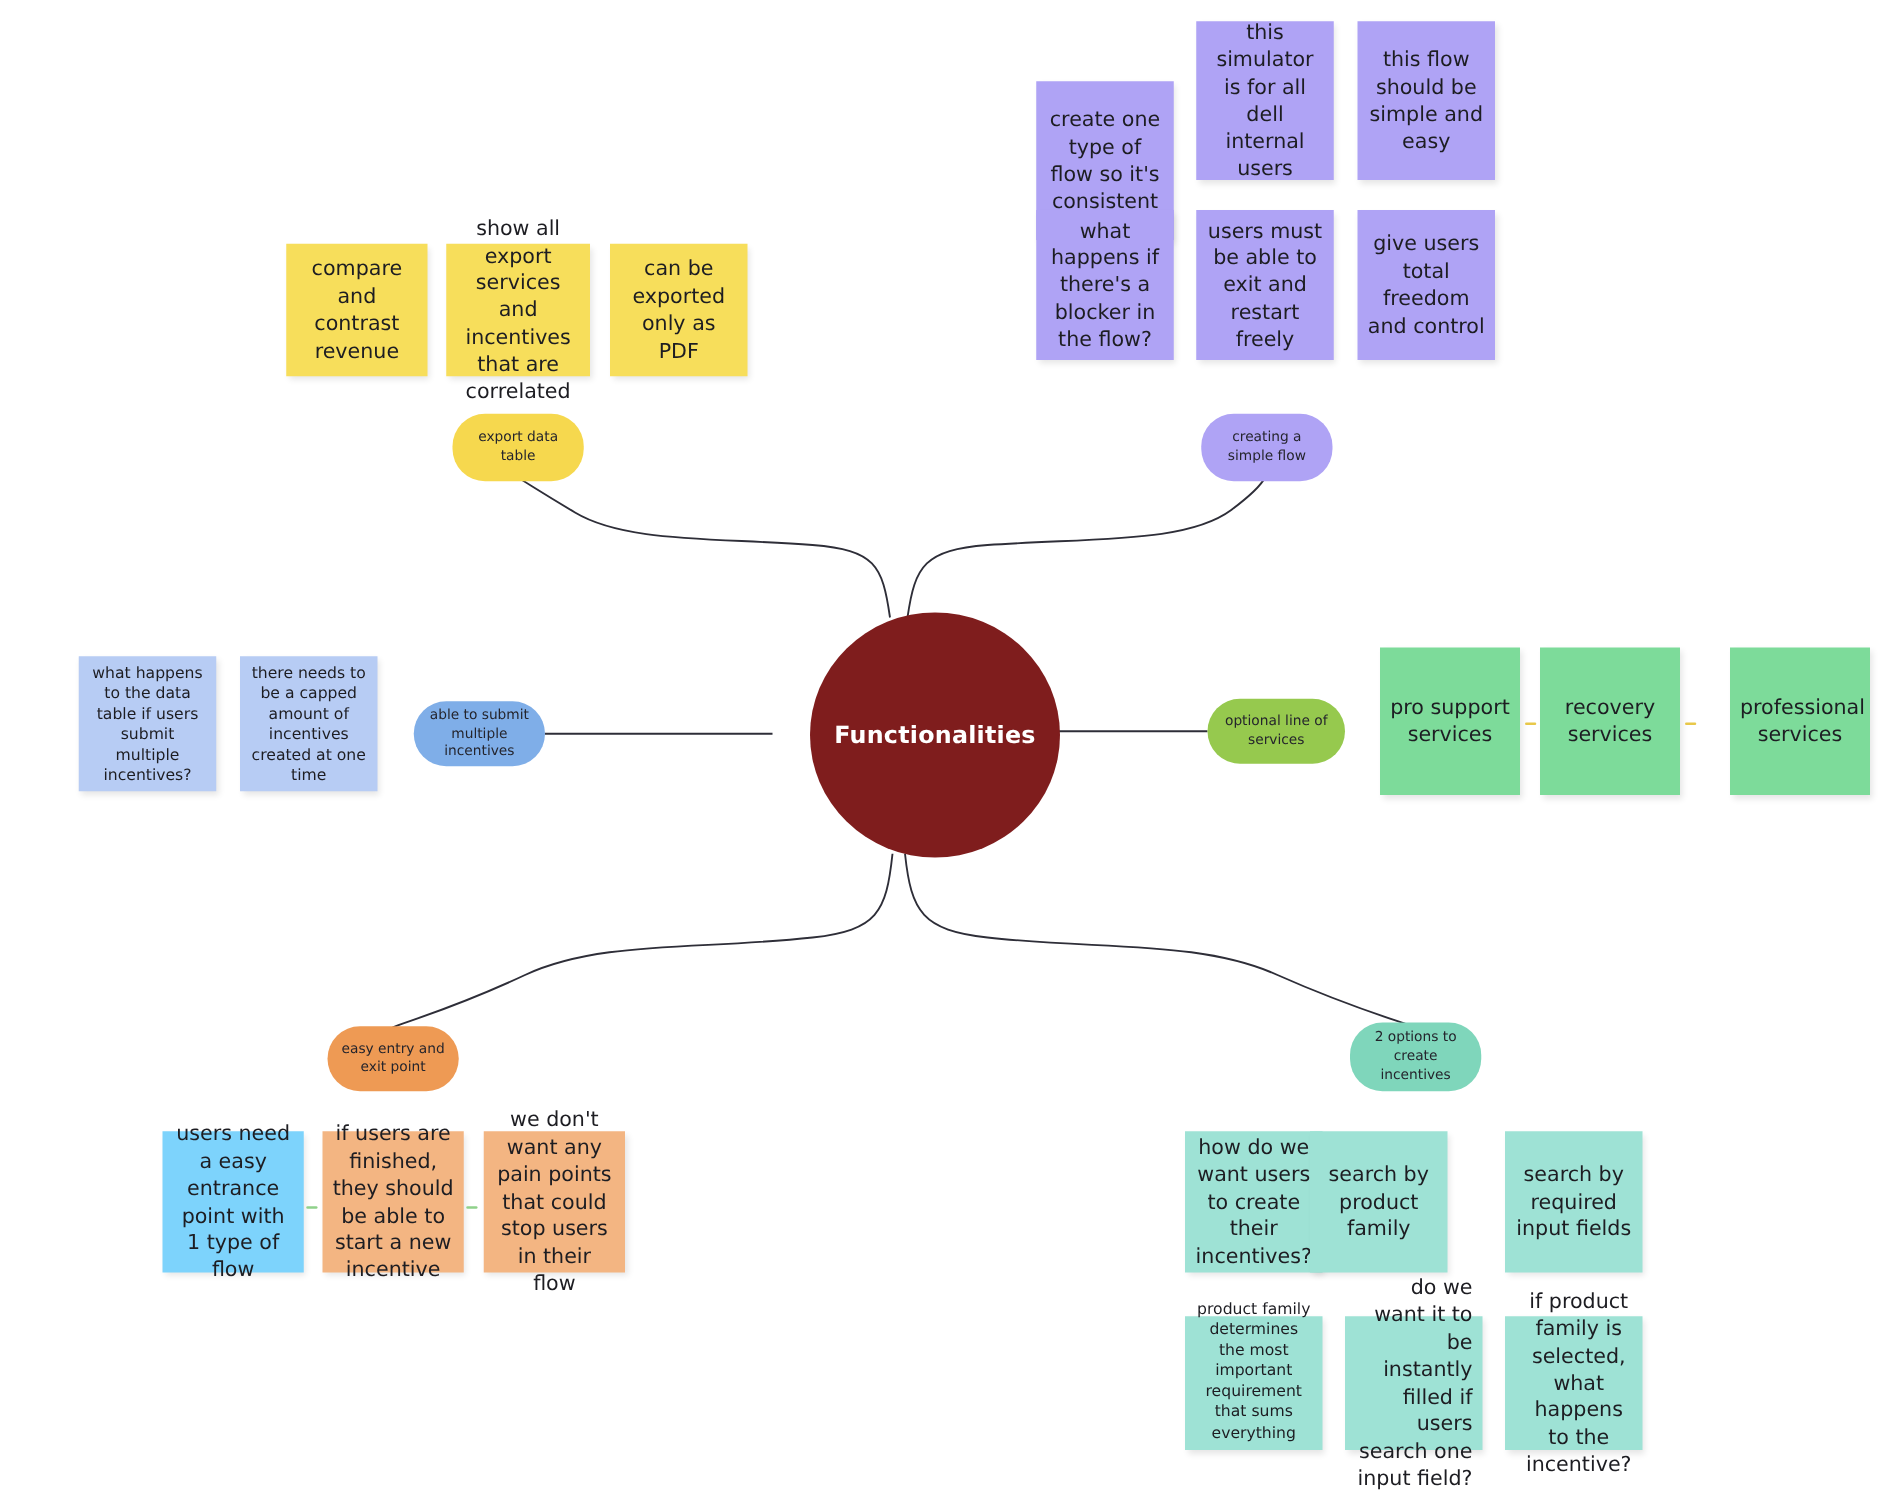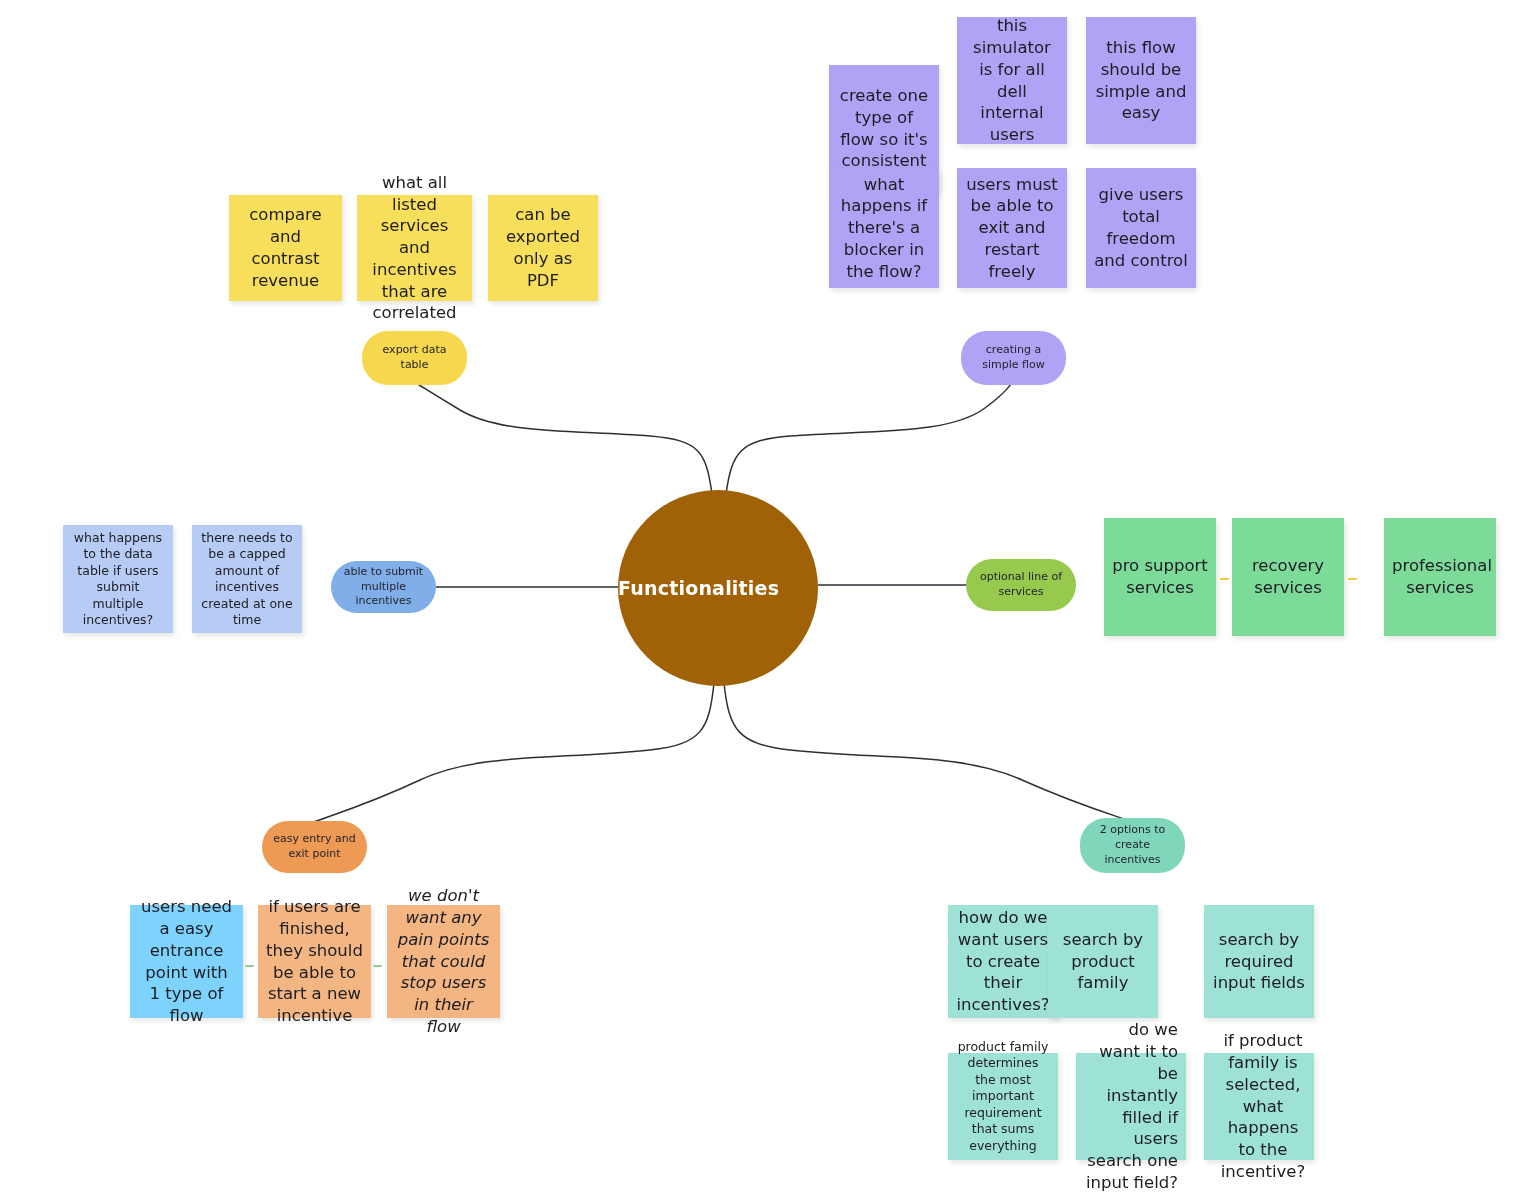--- a/index.html
+++ b/index.html
@@ -58,29 +58,29 @@
     color: #24242c;
     font-size: 11px;
     line-height: 1.35;
     font-family: "DejaVu Sans", sans-serif;
     padding: 4px 10px;
   }
 
   
   #center-node {
     position: absolute;
-    left: 618px;
+    left: 648px;
     top: 490px;
     width: 200px;
     height: 196px;
     border-radius: 50%;
-    background: #a16207;
+    background: #7f1d1d;
     display: flex;
     align-items: center;
-    justify-content: flex-start;
+    justify-content: center;
     z-index: 3;
   }
   #center-node .label {
     color: #ffffff;
     font-size: 19px;
     font-weight: bold;
     letter-spacing: 0.2px;
     font-family: "DejaVu Sans", sans-serif;
   }
 
@@ -115,21 +115,21 @@
   </svg>
 
   <div id="center-node">
     <span class="label">Functionalities</span>
   </div>
 
   <div class="note note-lg" style="left:229px; top:195px; width:113px; height:106px; background:#F7DE5B;">
     <span>compare and contrast revenue</span>
   </div>
   <div class="note note-lg" style="left:357px; top:195px; width:115px; height:106px; background:#F7DE5B;">
-    <span>what all listed services and incentives that are correlated</span>
+    <span>show all export services and incentives that are correlated</span>
   </div>
   <div class="note note-lg" style="left:488px; top:195px; width:110px; height:106px; background:#F7DE5B;">
     <span>can be exported only as PDF</span>
   </div>
   <div class="pill" style="left:362px; top:331px; width:105px; height:54px; background:#F6D84E;">
     <span>export data table</span>
   </div>
 
   <div class="note note-lg" style="left:829px; top:17px; width:110px; height:127px; background:#AFA3F5;margin-top:48px;">
     <span>create one type of flow so it's consistent</span>
@@ -182,21 +182,21 @@
     <span>easy entry and exit point</span>
   </div>
   <div class="note note-lg" style="left:130px; top:905px; width:113px; height:113px; background:#7dd3fc;">
     <span>users need a easy entrance point with 1 type of flow</span>
   </div>
   <div class="dash" style="left:245px; top:965px; background:#8FD18A;"></div>
   <div class="note note-lg" style="left:258px; top:905px; width:113px; height:113px; background:#F3B582;">
     <span>if users are finished, they should be able to start a new incentive</span>
   </div>
   <div class="dash" style="left:373px; top:965px; background:#8FD18A;"></div>
-  <div class="note note-lg" style="left:387px; top:905px; width:113px; height:113px; background:#F3B582;font-style:italic;">
+  <div class="note note-lg" style="left:387px; top:905px; width:113px; height:113px; background:#F3B582;">
     <span>we don't want any pain points that could stop users in their flow</span>
   </div>
 
   <div class="pill" style="left:1080px; top:818px; width:105px; height:55px; background:#7FD6BB;">
     <span>2 options to create incentives</span>
   </div>
   <div class="note note-lg" style="left:948px; top:905px; width:110px; height:113px; background:#9EE2D5;">
     <span>how do we want users to create their incentives?</span>
   </div>
   <div class="note note-lg" style="left:1048px; top:905px; width:110px; height:113px; background:#9EE2D5;">

